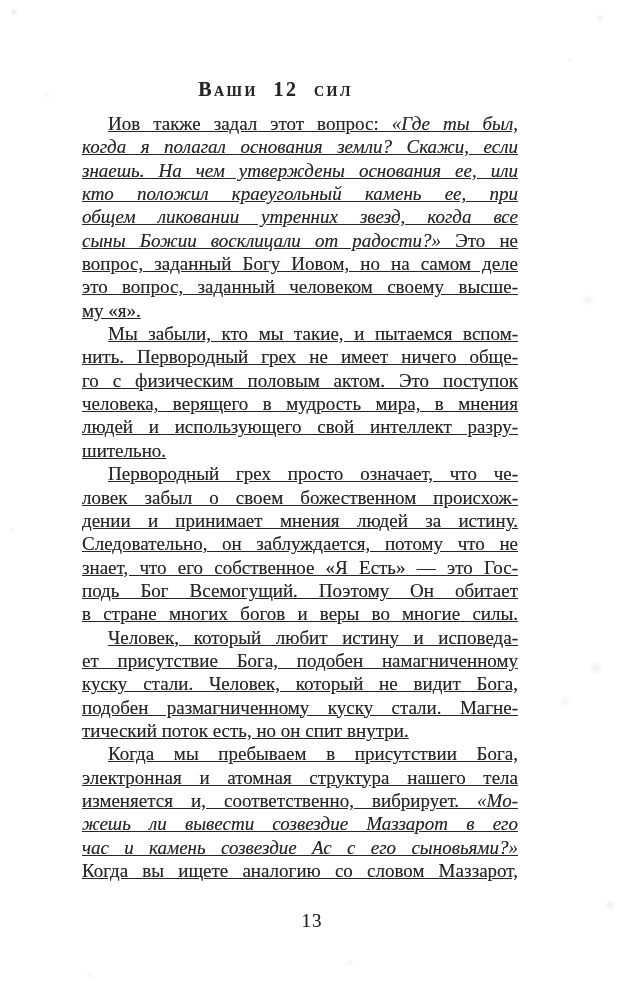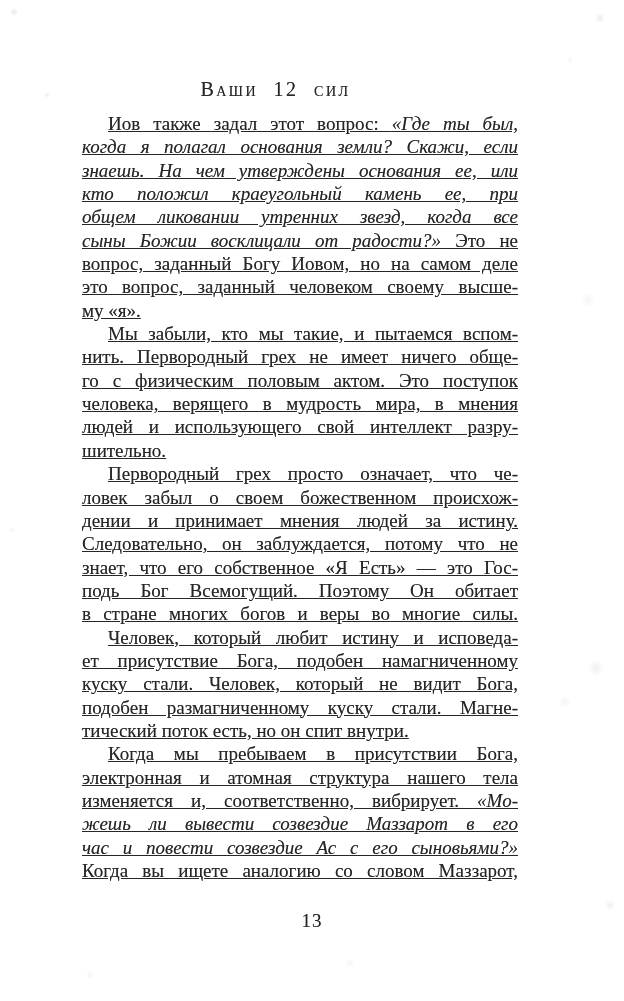--- a/index.html
+++ b/index.html
@@ -33,20 +33,21 @@
   }
   .running-header {
     position: absolute;
     top: 78px; left: 0; width: 551px;
     text-align: center;
     font-variant: small-caps;
     font-size: 20px;
     letter-spacing: 2.5px;
     word-spacing: 8px;
     text-shadow: 0 0 0.5px rgba(40,40,40,0.5);
+    font-weight: bold;
   }
   .body-text {
     position: absolute;
     top: 112px; left: 82px; width: 436px;
     font-size: 19px;
     line-height: 23.35px;
     text-shadow: 0 0 0.5px rgba(40,40,40,0.5);
     text-decoration: underline;
   }
   .line {
@@ -107,18 +108,18 @@
         <div class="line just"><span class="rm">ет присутствие Бога, подобен намагниченному</span></div>
         <div class="line just"><span class="rm">куску стали. Человек, который не видит Бога,</span></div>
         <div class="line just"><span class="rm">подобен размагниченному куску стали. Магне-</span></div>
         <div class="line"><span class="rm">тический поток есть, но он спит внутри.</span></div>
       </div>
       <div class="paragraph">
         <div class="line just indent"><span class="rm">Когда мы пребываем в присутствии Бога,</span></div>
         <div class="line just"><span class="rm">электронная и атомная структура нашего тела</span></div>
         <div class="line just"><span class="rm">изменяется и, соответственно, вибрирует. </span><span class="it">«Мо-</span></div>
         <div class="line just"><span class="it">жешь ли вывести созвездие Маззарот в его</span></div>
-        <div class="line just"><span class="it">час и повести созвездие Ас с его сыновьями?»</span></div>
+        <div class="line just"><span class="it">час и камень созвездие Ас с его сыновьями?»</span></div>
         <div class="line just"><span class="rm">Когда вы ищете аналогию со словом Маззарот,</span></div>
       </div>
     </div>
   <div class="page-number">13</div>
 </div>
 
 </body></html>

